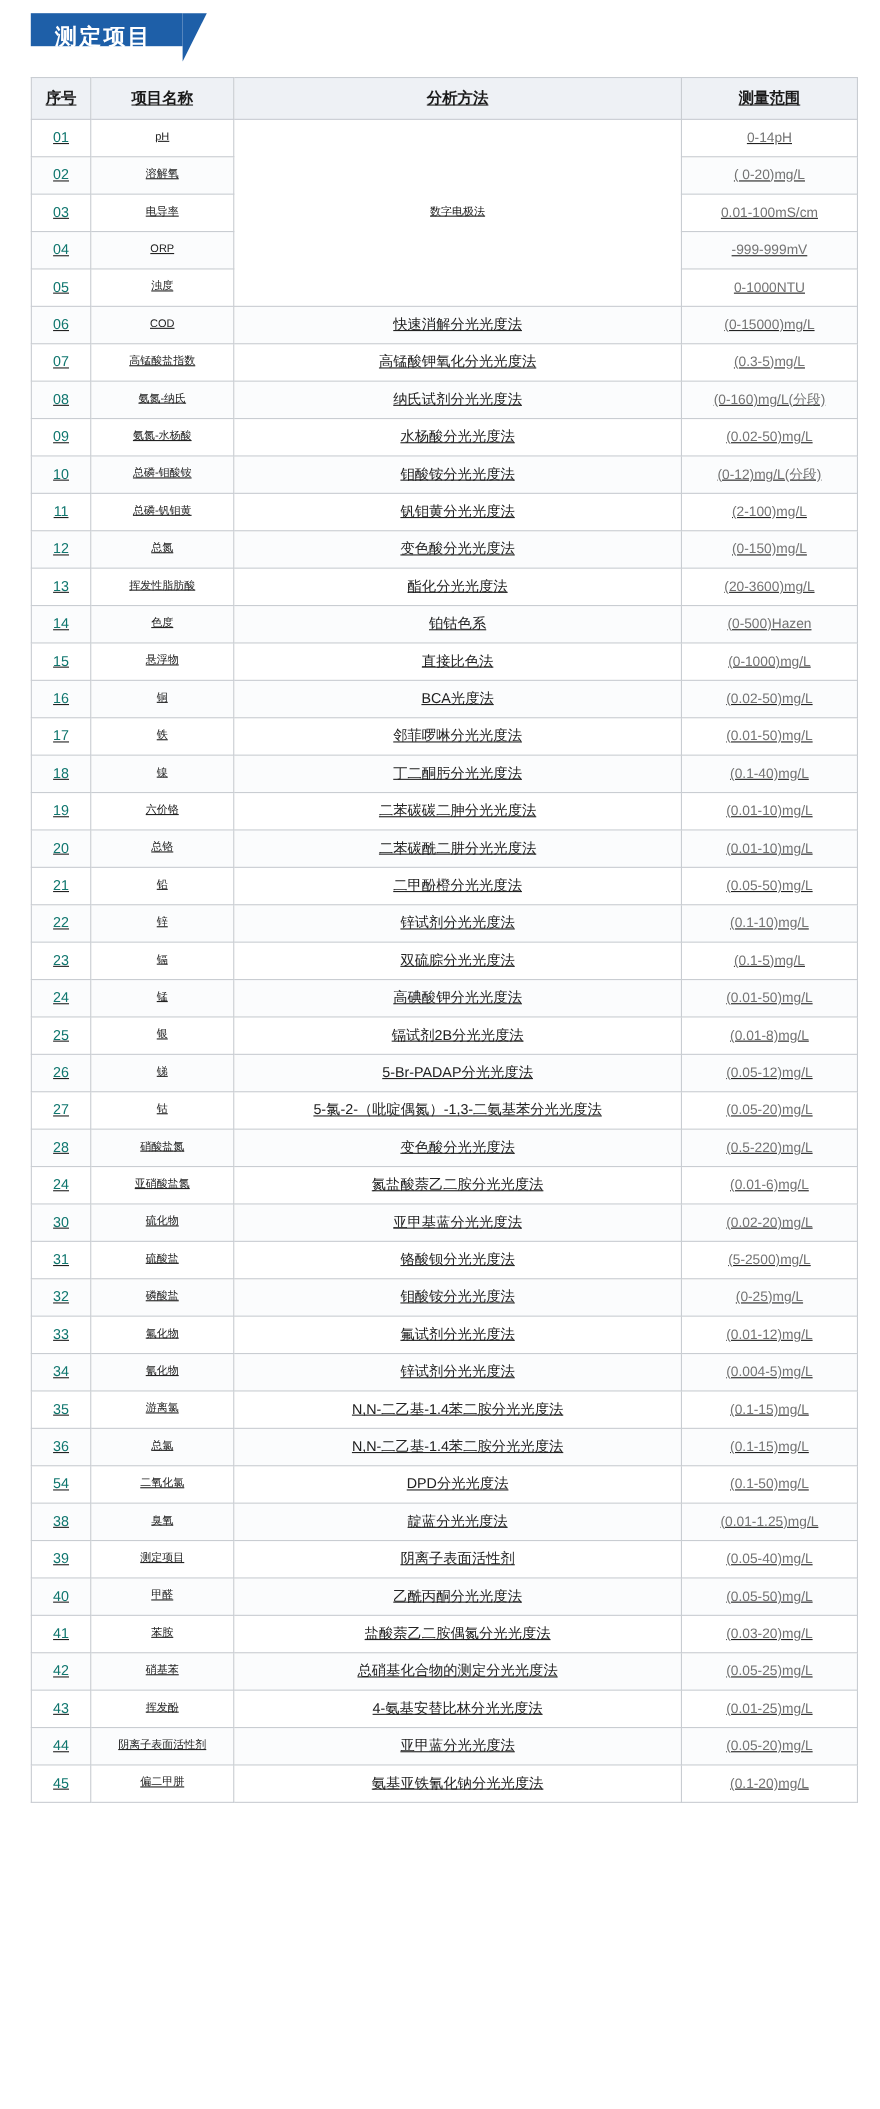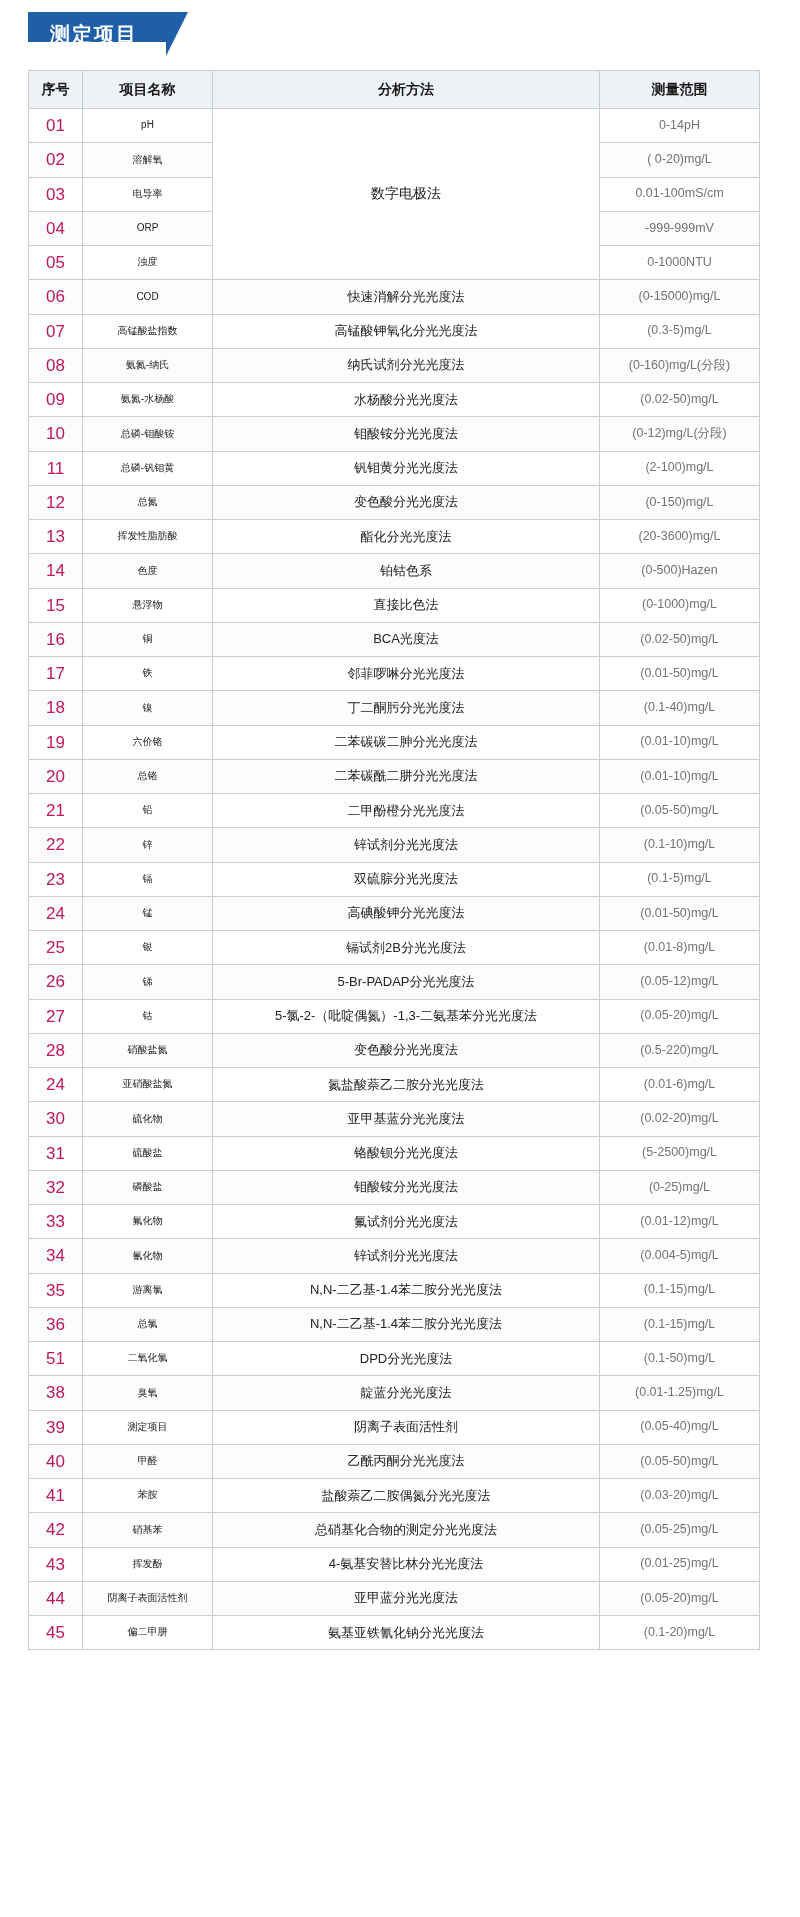--- a/index.html
+++ b/index.html
@@ -44,21 +44,22 @@
     position: absolute;
     right: -22px;
     top: 0;
     width: 0;
     height: 0;
     border-top: 44px solid #1e5fa8;
     border-right: 22px solid transparent;
   }
   
   .table-wrap {
-    padding: 0 40px 28px 28px;
+    padding: 0 20px 28px 28px;
+    text-decoration: underline;
   }
   table.spec {
     border-collapse: collapse;
     width: 100%;
     table-layout: fixed;
     font-size: 13px;
   }
   table.spec th, table.spec td {
     border: 1px solid #c9cdd2;
     text-align: center;
@@ -72,27 +73,27 @@
     font-weight: bold;
     font-size: 14px;
     color: #1a1a1a;
     height: 38px;
   }
   col.c-no    { width: 54px; }
   col.c-name  { width: 130px; }
   col.c-method{ width: auto; }
   col.c-range { width: 160px; }
 
-  td.no     { font-size: 17px; color: #be185d; }
+  td.no     { font-size: 13px; color: #0f766e; }
   td.name   { font-size: 10px; color: #222; }
   td.method { font-size: 13px; color: #222; }
   td.range  { font-size: 12.5px; color: #737373; }
 
   td.merged {
-    font-size: 14px;
+    font-size: 10px;
   }
   tbody tr:nth-child(even) td {
     background: #fbfcfd;
   }
   tbody tr:nth-child(odd) td {
     background: #ffffff;
   }
 </style>
 </head>
 <body>
@@ -326,21 +327,21 @@
             <td class="method">N,N-二乙基-1.4苯二胺分光光度法</td>
             <td class="range">(0.1-15)mg/L</td>
           </tr>
           <tr>
             <td class="no">36</td>
             <td class="name">总氯</td>
             <td class="method">N,N-二乙基-1.4苯二胺分光光度法</td>
             <td class="range">(0.1-15)mg/L</td>
           </tr>
           <tr>
-            <td class="no">51</td>
+            <td class="no">54</td>
             <td class="name">二氧化氯</td>
             <td class="method">DPD分光光度法</td>
             <td class="range">(0.1-50)mg/L</td>
           </tr>
           <tr>
             <td class="no">38</td>
             <td class="name">臭氧</td>
             <td class="method">靛蓝分光光度法</td>
             <td class="range">(0.01-1.25)mg/L</td>
           </tr>

